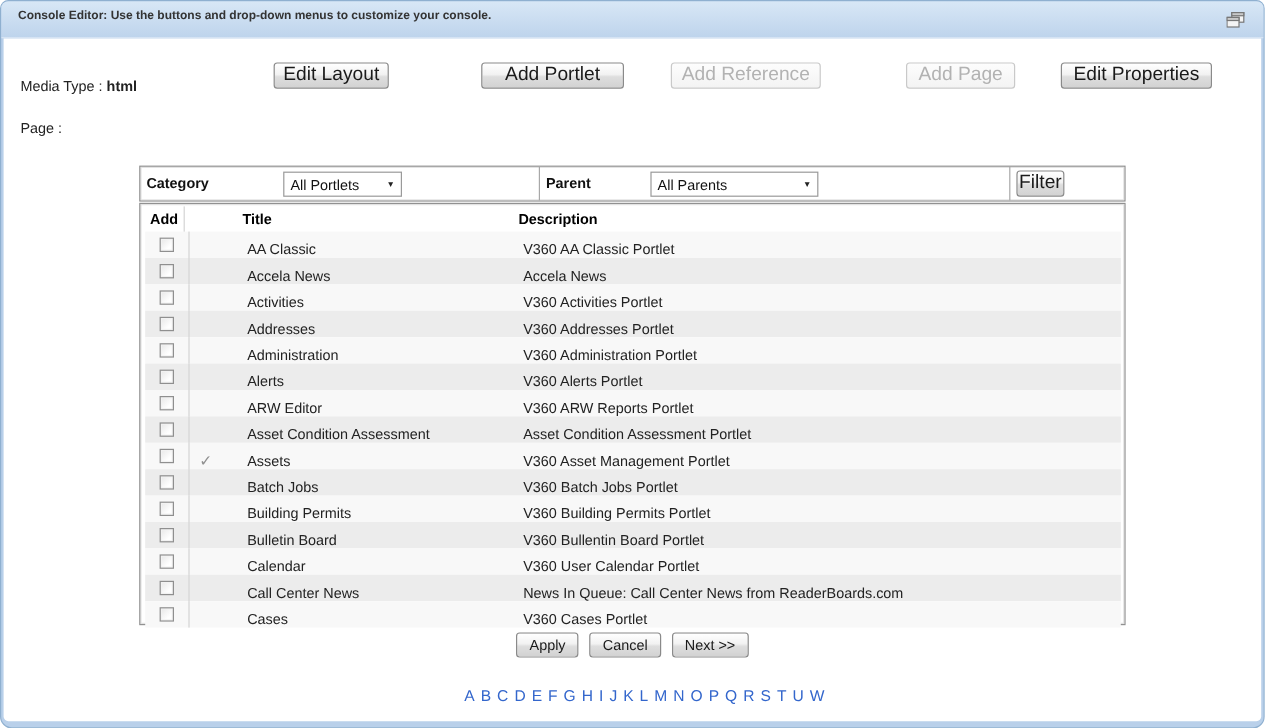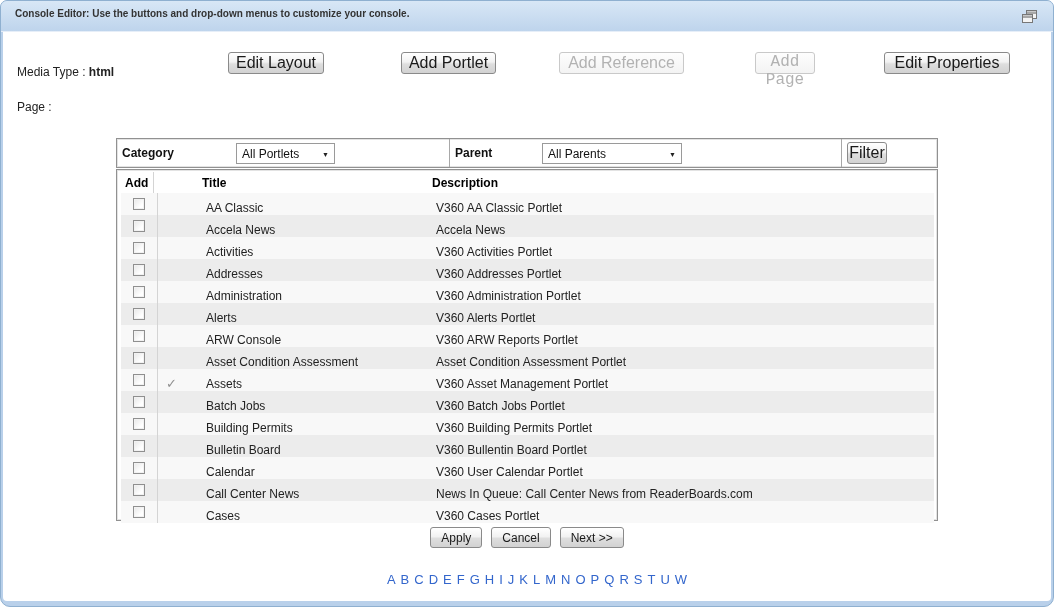--- a/index.html
+++ b/index.html
@@ -91,23 +91,23 @@
 
     <div class="content">
 
       <div class="lbl" style="top:33px;">
         <span>Media Type :</span>
         <b>html</b>
       </div>
       <div class="lbl" style="top:68px;">Page :</div>
 
       <button class="btn" style="left:225px; top:20px; width:96px;">Edit Layout</button>
-      <button class="btn" style="left:398px; top:20px; width:95px;">Add Portlet</button>
+      <button class="btn" style="left:398px; top:20px; width:119px;">Add Portlet</button>
       <button class="btn disabled" style="left:556px; top:20px; width:125px;">Add Reference</button>
-      <button class="btn disabled" style="left:752px; top:20px; width:60px;font-family:Liberation Mono, monospace;">Add Page</button>
+      <button class="btn disabled" style="left:752px; top:20px; width:91px;">Add Page</button>
       <button class="btn" style="left:881px; top:20px; width:126px;">Edit Properties</button>
 
       <div class="filterbar" style="top:106px;">
         <div class="fcell c1">
           <span class="flabel">Category</span>
           <div class="sel s1">
             <span>All Portlets</span>
             <span class="arrow">▼</span>
           </div>
         </div>
@@ -177,21 +177,21 @@
           </div>
           <div class="cell-mark"></div>
           <div class="cell-title">Alerts</div>
           <div class="cell-desc">V360 Alerts Portlet</div>
         </div>
             <div class="trow light">
           <div class="cell-add">
             <span class="cb"></span>
           </div>
           <div class="cell-mark"></div>
-          <div class="cell-title">ARW Console</div>
+          <div class="cell-title">ARW Editor</div>
           <div class="cell-desc">V360 ARW Reports Portlet</div>
         </div>
             <div class="trow dark">
           <div class="cell-add">
             <span class="cb"></span>
           </div>
           <div class="cell-mark"></div>
           <div class="cell-title">Asset Condition Assessment</div>
           <div class="cell-desc">Asset Condition Assessment Portlet</div>
         </div>

